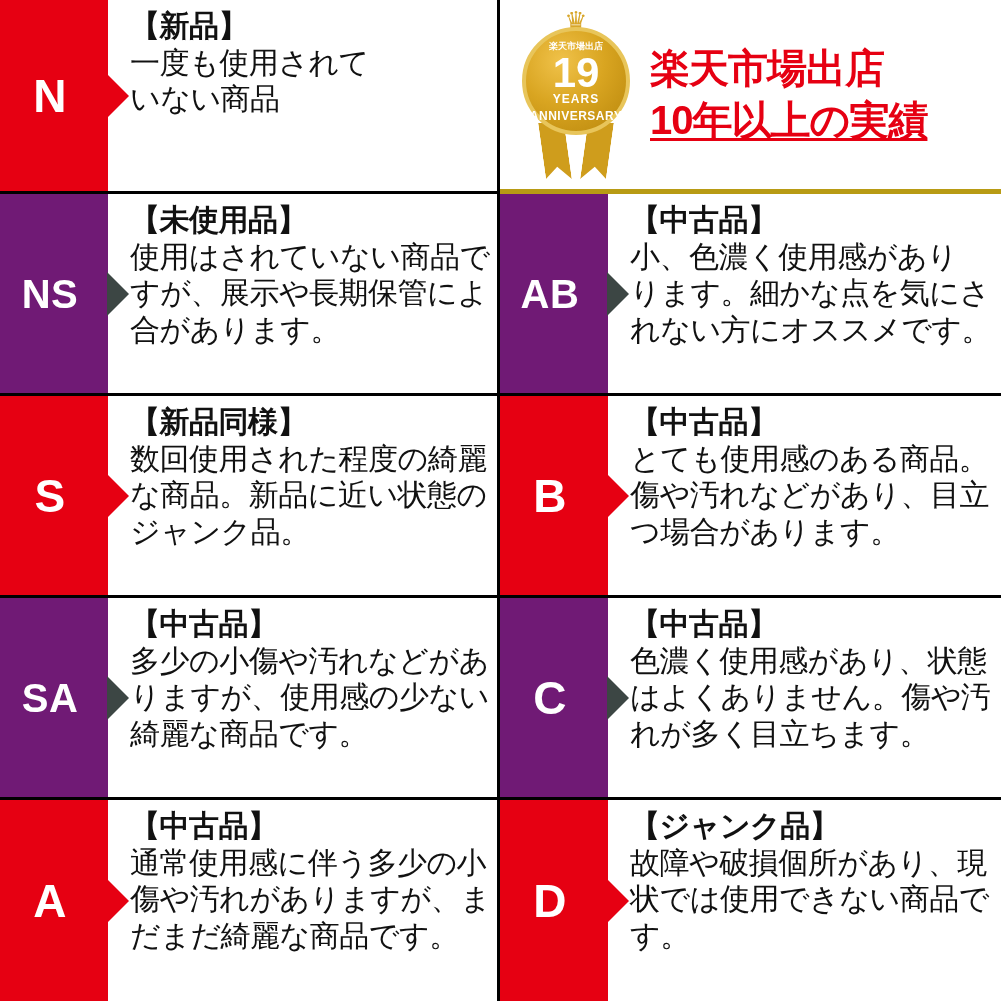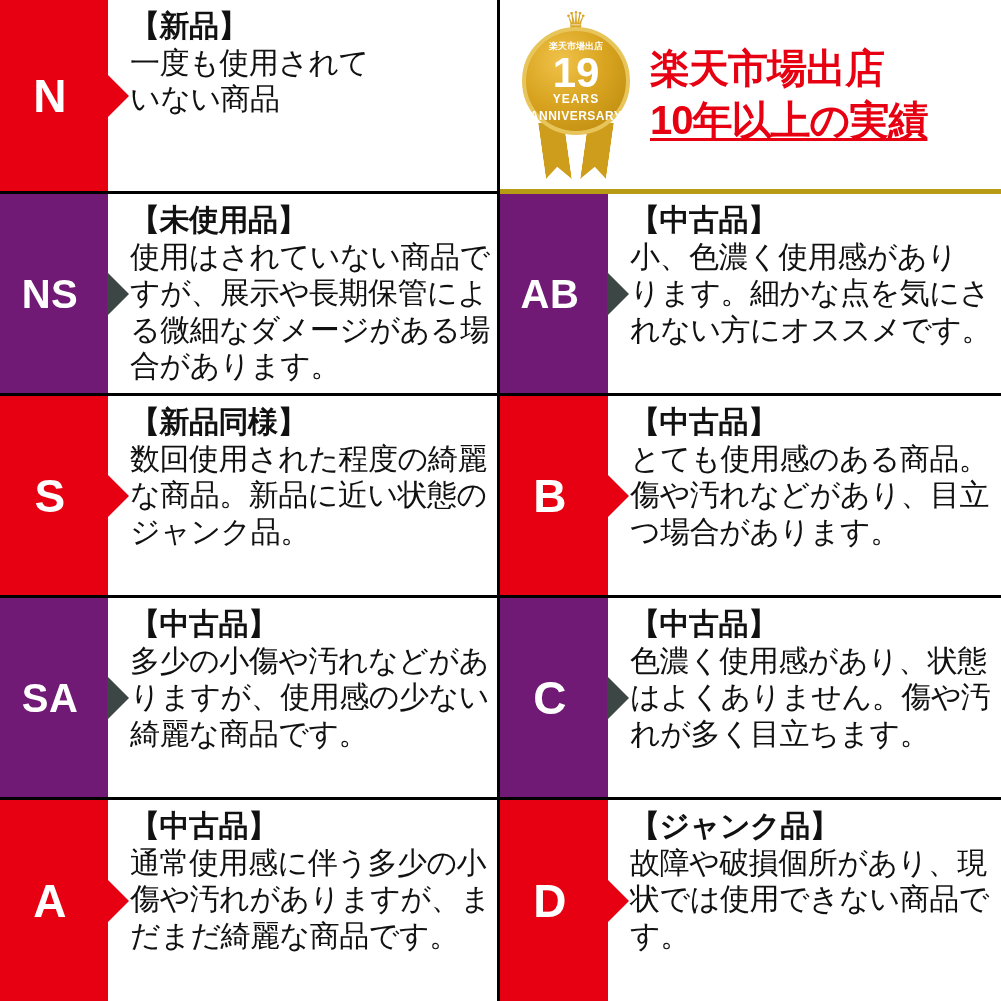--- a/index.html
+++ b/index.html
@@ -197,21 +197,20 @@
     </div>
 
     <div class="cell">
       <div class="badge gray">
         <span class="lbl small">NS</span>
       </div>
       <div class="text">
         <div class="line head">【未使用品】</div>
         <div class="line">使用はされていない商品で</div>
         <div class="line">すが、展示や長期保管によ</div>
-        <div class="line">る微細なダメージがある場</div>
         <div class="line">合があります。</div>
       </div>
     </div>
 
     <div class="cell col2">
       <div class="badge gray">
         <span class="lbl small">AB</span>
       </div>
       <div class="text">
         <div class="line head">【中古品】</div>

